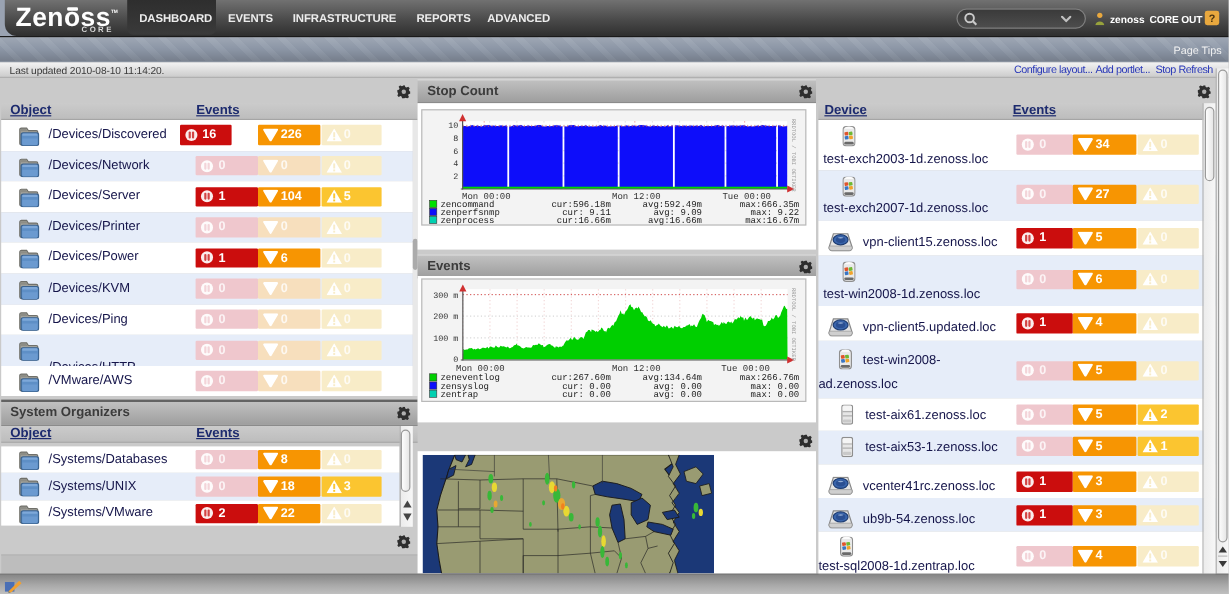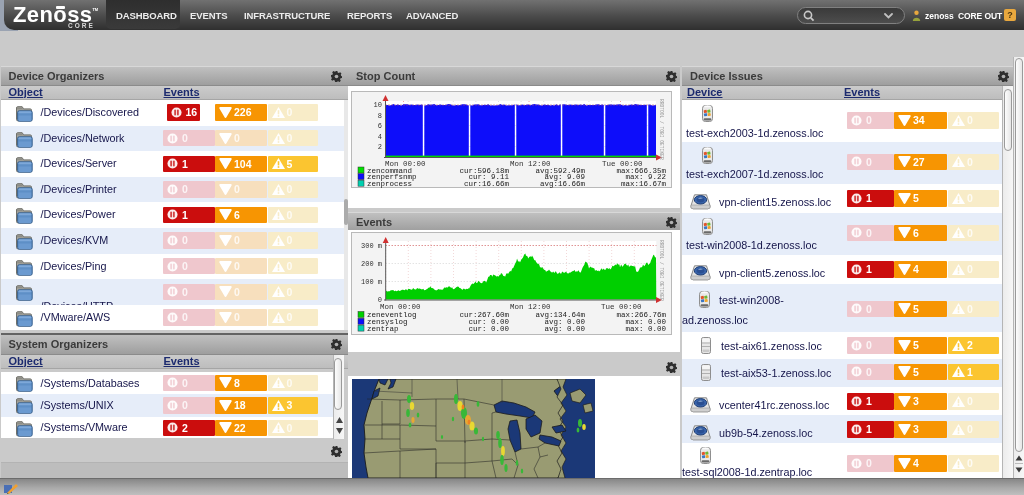--- a/index.html
+++ b/index.html
@@ -60,43 +60,49 @@
   <svg class="abs" style="left:884px;top:13px" width="9" height="6">
       <path d="M1,1 L4.5,4.5 L8,1" fill="none" stroke="#c0c0c0" stroke-width="1.8" stroke-linecap="round"></path>
     </svg>
   <svg class="abs" style="left:912px;top:10px" width="9" height="11">
       <circle cx="4.5" cy="2.8" r="2.2" fill="#e9a83e"></circle>
       <path d="M0.8,11 C0.8,6.8 8.2,6.8 8.2,11 Z" fill="#97a23c"></path>
     </svg>
   <div id="uname" class="abs">zenoss</div>
   <div id="signout" class="abs">CORE OUT</div>
   <div id="help" class="abs">?</div>
+  <div id="band" class="abs">
+      <div id="pagetips" class="abs">Page Tips</div>
+    </div>
+  <div id="tbar" class="abs">
+    <div class="lu abs">Last updated 2010-08-10 11:14:20.</div>
+    <a style="left:845px">Configure layout...</a>
+    <a style="left:913px">Add portlet...</a>
+    <a style="left:963px">Stop Refresh</a>
+  </div>
 
 <div class="abs" style="left:0.5px;top:66px;width:347px;height:412px">
-<div class="phdr" style="top:0">
-        <span class="t">Device Organizers</span>
-      </div>
 <svg class="abs" style="left:330px;top:5px" width="11" height="11" viewBox="0 0 12 12">
         <path fill="#2e2e2e" d="M5,0 h2 l.3,1.6 a4.5,4.5 0 0 1 1.2,.5 L10,1.3 11.4,2.7 10.6,4.2 a4.5,4.5 0 0 1 .5,1.2 L12,5.7 v2 l-1.6,.3 a4.5,4.5 0 0 1 -.5,1.2 l.8,1.5 -1.4,1.4 -1.5-.8 a4.5,4.5 0 0 1 -1.2,.5 L6.4,12 h-2 l-.3-1.6 a4.5,4.5 0 0 1 -1.2-.5 l-1.5,.8 L0,9.3 .9,7.8 a4.5,4.5 0 0 1 -.5-1.2 L0,6.4 v-2 l1.6-.3 a4.5,4.5 0 0 1 .5-1.2 L1.3,1.4 2.7,0 4.2,.9 A4.5,4.5 0 0 1 5.4,.4 Z"></path>
         <circle cx="6" cy="6" r="2" fill="#b0b0b0"></circle>
       </svg>
 <div class="chdr" style="top:20px;width:347px">
         <span style="left:8px">Object</span>
         <span style="left:163px">Events</span>
       </div>
 <div class="row rA" style="top:34.0px;height:25.6px;width:343px"></div>
 <svg class="abs" style="left:14px;top:39.0px" width="18" height="17" viewBox="0 0 18 17">
 <path d="M1.5,3 a1.3,1.3 0 0 1 1.3-1.3 h4.4 l1.4,2.2 h6.6 a1.3,1.3 0 0 1 1.3,1.3 v9.3 a1.3,1.3 0 0 1 -1.3,1.3 H2.8 a1.3,1.3 0 0 1 -1.3-1.3 Z" fill="#a3a39c" stroke="#70706a" stroke-width="1"></path>
 <path d="M2.2,2.4 h4.6 l1.2,1.9 h-5.8 Z" fill="#8d8d86"></path>
 <rect x="2.6" y="5.8" width="14.6" height="10.4" rx="1.6" fill="#5e8fc6" stroke="#3a628f" stroke-width="1"></rect>
 <path d="M3.6,10.5 h12.6 v4.6 a1,1 0 0 1 -1,1 H4.6 a1,1 0 0 1 -1-1 Z" fill="#6b9ad0"></path>
 <path d="M3.6,7.2 a1,1 0 0 1 1-1 h10.6 a1,1 0 0 1 1,1 v1 H3.6 Z" fill="#7ea8d9"></path>
 </svg>
 <div class="dtxt" style="left:40px;top:40.0px">/Devices/Discovered</div>
-<div class="bdg b-red" style="left:166px;top:38.3px;width:33px">
+<div class="bdg b-red" style="left:149px;top:38.3px;width:43px">
         <svg width="11" height="11" viewBox="0 0 12 12">
           <circle cx="6" cy="6" r="5.5" fill="#fff" fill-opacity=".92"></circle>
           <rect x="3.5" y="2.8" width="2" height="6.4" rx="1" fill="#c60b0b" opacity=".75"></rect>
           <rect x="6.5" y="2.8" width="2" height="6.4" rx="1" fill="#c60b0b" opacity=".75"></rect>
         </svg>
         <span class="n">16</span>
       </div>
 <div class="bdg b-org" style="left:214.5px;top:38.3px;width:52px">
         <svg width="13" height="11" viewBox="0 0 13 11">
           <path d="M1.2,1 L11.8,1 L6.5,10 Z" fill="#fff" stroke="#fff" stroke-width="1.8" stroke-linejoin="round"></path>
@@ -663,23 +669,20 @@
 <ellipse cx="228" cy="44" rx="2" ry="4" fill="#38b838"></ellipse>
 <ellipse cx="232" cy="48" rx="1.8" ry="3" fill="#e8d832"></ellipse>
 <ellipse cx="226" cy="51" rx="1.4" ry="2.5" fill="#38b838"></ellipse>
 <ellipse cx="90" cy="58" rx="1.1" ry="2" fill="#38b838"></ellipse>
 <ellipse cx="131" cy="60" rx="1.1" ry="2.2" fill="#38b838"></ellipse>
 </g>
 </svg>
 </div>
 </div>
 <div class="abs" style="left:682px;top:66px;width:331px;height:412px">
-<div class="phdr" style="top:0">
-        <span class="t">Device Issues</span>
-      </div>
 <svg class="abs" style="left:316px;top:5px" width="11" height="11" viewBox="0 0 12 12">
         <path fill="#2e2e2e" d="M5,0 h2 l.3,1.6 a4.5,4.5 0 0 1 1.2,.5 L10,1.3 11.4,2.7 10.6,4.2 a4.5,4.5 0 0 1 .5,1.2 L12,5.7 v2 l-1.6,.3 a4.5,4.5 0 0 1 -.5,1.2 l.8,1.5 -1.4,1.4 -1.5-.8 a4.5,4.5 0 0 1 -1.2,.5 L6.4,12 h-2 l-.3-1.6 a4.5,4.5 0 0 1 -1.2-.5 l-1.5,.8 L0,9.3 .9,7.8 a4.5,4.5 0 0 1 -.5-1.2 L0,6.4 v-2 l1.6-.3 a4.5,4.5 0 0 1 .5-1.2 L1.3,1.4 2.7,0 4.2,.9 A4.5,4.5 0 0 1 5.4,.4 Z"></path>
         <circle cx="6" cy="6" r="2" fill="#b0b0b0"></circle>
       </svg>
 <div class="chdr" style="top:20px;width:320px">
         <span style="left:5px">Device</span>
         <span style="left:162px">Events</span>
       </div>
 <div class="row rA" style="top:34.0px;height:41.5px;width:331px"></div>
 <svg class="abs" style="left:20px;top:39.0px" width="11" height="17" viewBox="0 0 11 17">
@@ -818,21 +821,21 @@
         <span class="n">0</span>
       </div>
 <div class="row rA" style="top:188.5px;height:29.0px;width:331px"></div>
 <svg class="abs" style="left:8px;top:198.5px" width="21" height="16" viewBox="0 0 21 16">
 <path d="M4.5,0.8 h12 l3.6,11.2 a2.4,2.4 0 0 1 -2.4,2.8 H3.3 a2.4,2.4 0 0 1 -2.4-2.8 Z" fill="#e3e3e3" stroke="#888" stroke-width="1"></path>
 <path d="M1.5,11 h18 l.6,1 a2.4,2.4 0 0 1 -2.4,2.8 H3.3 a2.4,2.4 0 0 1 -2.4-2.8 Z" fill="#cfcfcf" stroke="#999" stroke-width=".6"></path>
 <ellipse cx="10.5" cy="5.8" rx="6.2" ry="4.2" fill="#3a66ad" stroke="#1e3d73" stroke-width="1"></ellipse>
 <ellipse cx="10.5" cy="5.8" rx="4" ry="2.6" fill="#2a4f92"></ellipse>
 <path d="M8,4.2 a4,2 0 0 1 5,-.2 a3,1.6 0 0 1 -5,.2 Z" fill="#93aed6"></path>
 </svg>
-<div class="dtxt" style="left:37px;top:200.5px">vpn-client5.zenoss.loc</div>
+<div class="dtxt" style="left:37px;top:200.5px">vpn-client5.updated.loc</div>
 <div class="bdg b-red" style="left:165px;top:195.0px;width:46.5px">
         <svg width="11" height="11" viewBox="0 0 12 12">
           <circle cx="6" cy="6" r="5.5" fill="#fff" fill-opacity=".92"></circle>
           <rect x="3.5" y="2.8" width="2" height="6.4" rx="1" fill="#c60b0b" opacity=".75"></rect>
           <rect x="6.5" y="2.8" width="2" height="6.4" rx="1" fill="#c60b0b" opacity=".75"></rect>
         </svg>
         <span class="n">1</span>
       </div>
 <div class="bdg b-org" style="left:212px;top:195.0px;width:53px">
         <svg width="13" height="11" viewBox="0 0 13 11">

